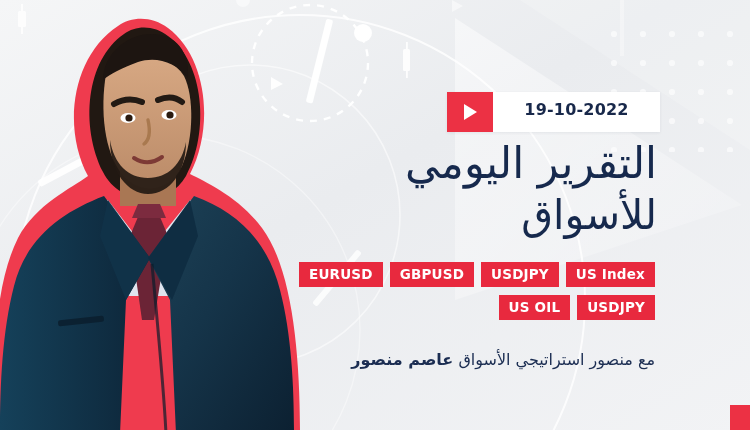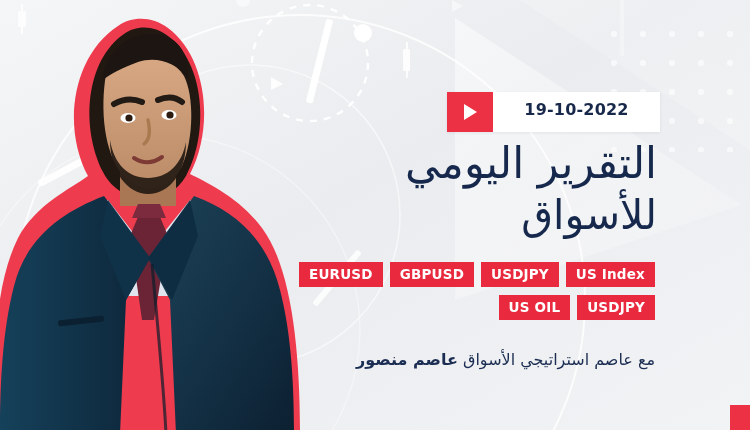--- a/index.html
+++ b/index.html
@@ -257,19 +257,19 @@
       <span class="tag">USDJPY</span>
       <span class="tag">US Index</span>
     </div>
     <div class="tag-row">
       <span class="tag">US OIL</span>
       <span class="tag">USDJPY</span>
     </div>
   </div>
 
   <div class="byline">
-    <span>مع عاصم استراتيجي الأسواق</span>
+    <span>مع منصور استراتيجي الأسواق</span>
     <span class="name">عاصم منصور</span>
   </div>
 
   <div class="corner-accent"></div>
 
 </div>
 
 </body></html>

